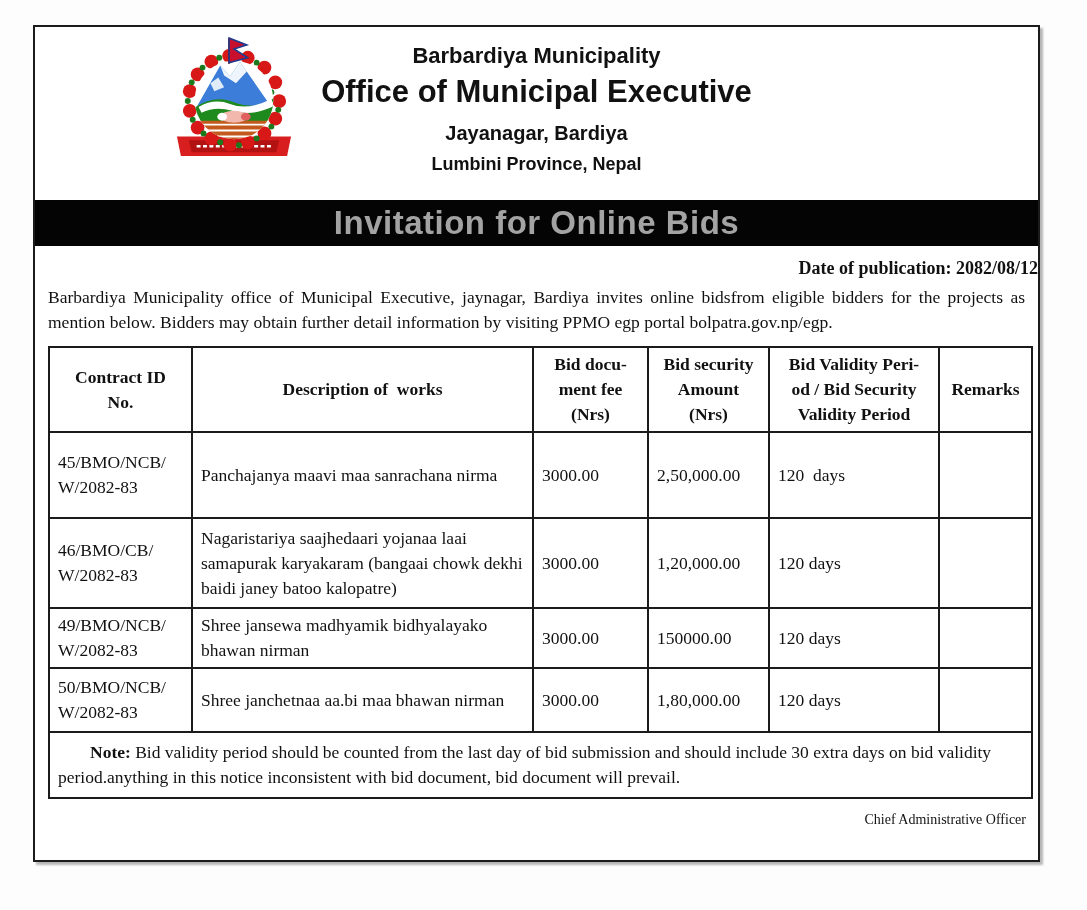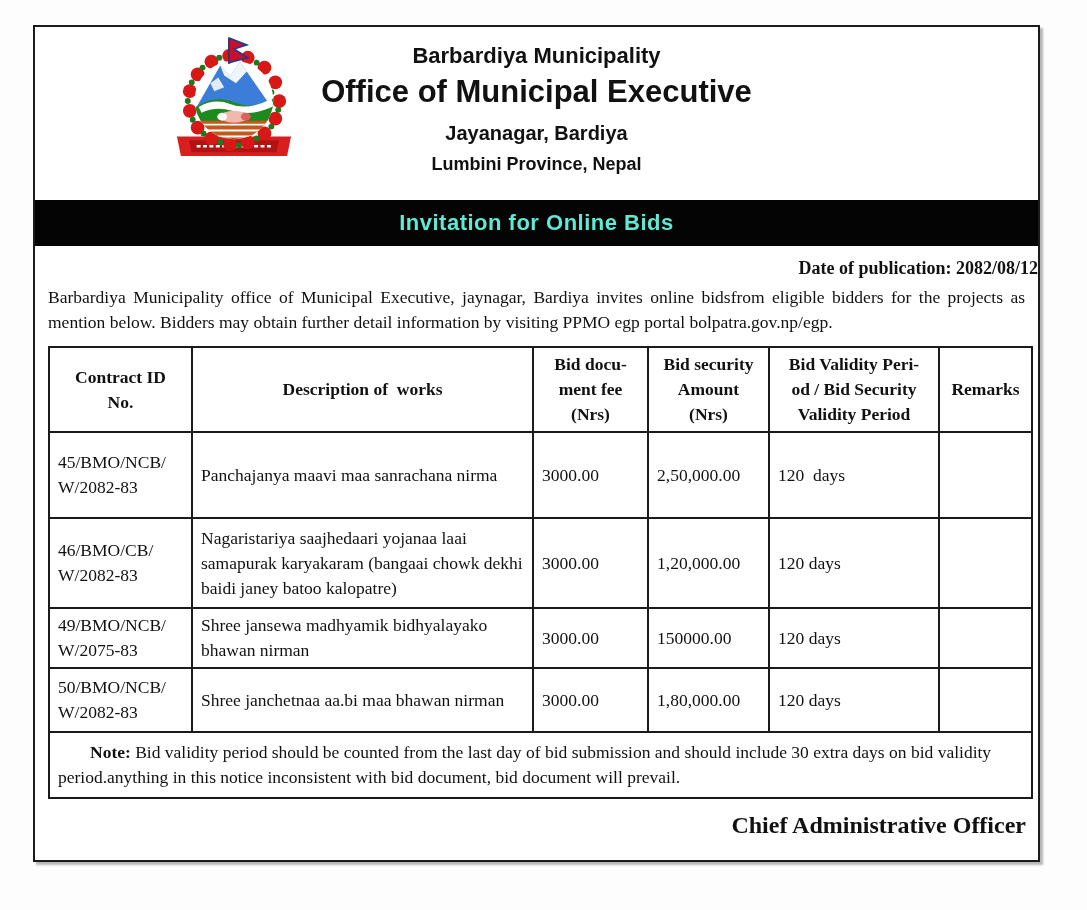--- a/index.html
+++ b/index.html
@@ -42,24 +42,24 @@
     line-height: 1.1;
   }
   .h-municipality { font-size: 22px; }
   .h-office       { font-size: 31px; margin-top: 7px; }
   .h-location     { font-size: 20px; margin-top: 13px; }
   .h-province     { font-size: 18px; margin-top: 11px; }
   
   .banner {
     height: 46px;
     background: #040404;
-    color: #5eead4;
+    color: #a3a3a3;
     font-family: "Liberation Sans", sans-serif;
     font-weight: bold;
-    font-size: 22px;
+    font-size: 33px;
     text-align: center;
     line-height: 46px;
     letter-spacing: 0.5px;
   }
   
   .pub-date {
     text-align: right;
     font-weight: bold;
     font-size: 18px;
     margin-top: 12px;
@@ -106,22 +106,22 @@
   tr.r-4 { height: 64px; }
   tr.r-note { height: 66px; }
   td.cell-note {
     text-align: left;
     padding: 4px 10px;
   }
   td.cell-note b { font-weight: bold; margin-left: 32px; }
   
   .signature {
     text-align: right;
-    font-weight: bold;
-    font-size: 24px;
+    font-weight: normal;
+    font-size: 14px;
     margin: 13px 12px 0 0;
   }
 </style>
 </head>
 <body>
 
 <div class="document">
 
   <div class="header">
     <svg class="emblem" viewBox="0 0 120 134" aria-hidden="true">
@@ -243,21 +243,21 @@
         <td class="cell-id">46/BMO/CB/
 W/2082-83</td>
         <td class="cell-desc">Nagaristariya saajhedaari yojanaa laai samapurak karyakaram (bangaai chowk dekhi baidi janey batoo kalopatre)</td>
         <td class="cell-fee">3000.00</td>
         <td class="cell-security">1,20,000.00</td>
         <td class="cell-validity">120 days</td>
         <td class="cell-remarks"></td>
       </tr>
       <tr class="r-3">
         <td class="cell-id">49/BMO/NCB/
-W/2075-83</td>
+W/2082-83</td>
         <td class="cell-desc">Shree jansewa madhyamik bidhyalayako bhawan nirman</td>
         <td class="cell-fee">3000.00</td>
         <td class="cell-security">150000.00</td>
         <td class="cell-validity">120 days</td>
         <td class="cell-remarks"></td>
       </tr>
       <tr class="r-4">
         <td class="cell-id">50/BMO/NCB/
 W/2082-83</td>
         <td class="cell-desc">Shree janchetnaa aa.bi maa bhawan nirman</td>

